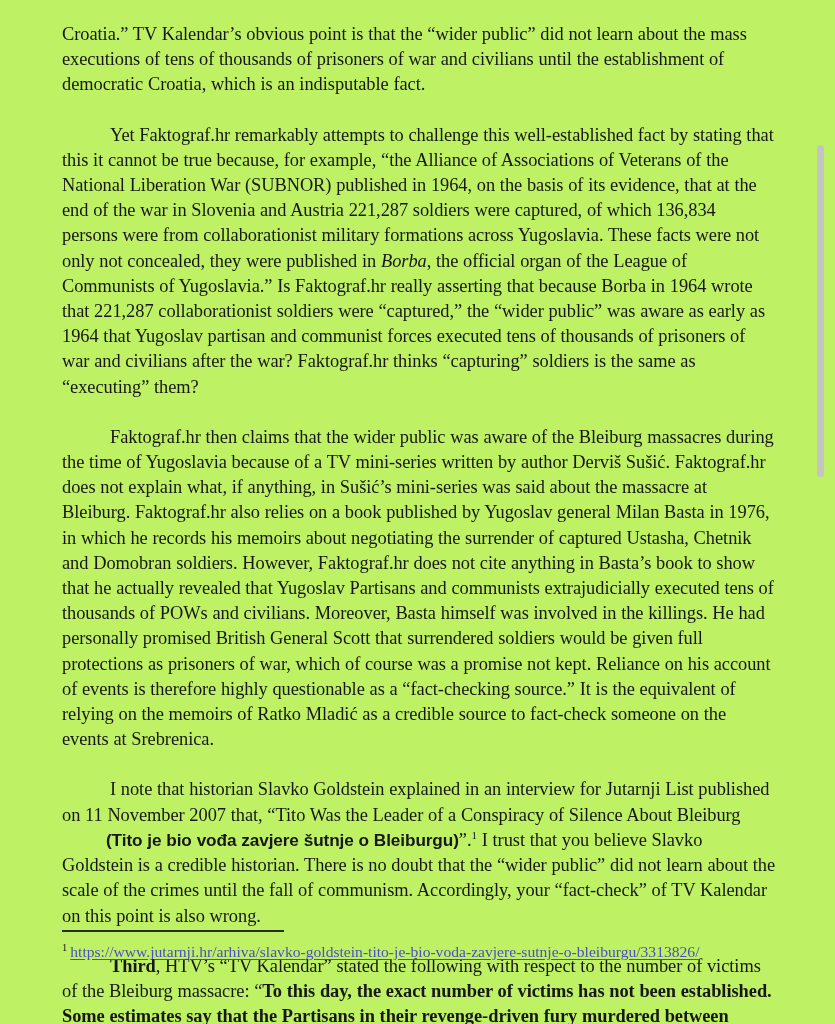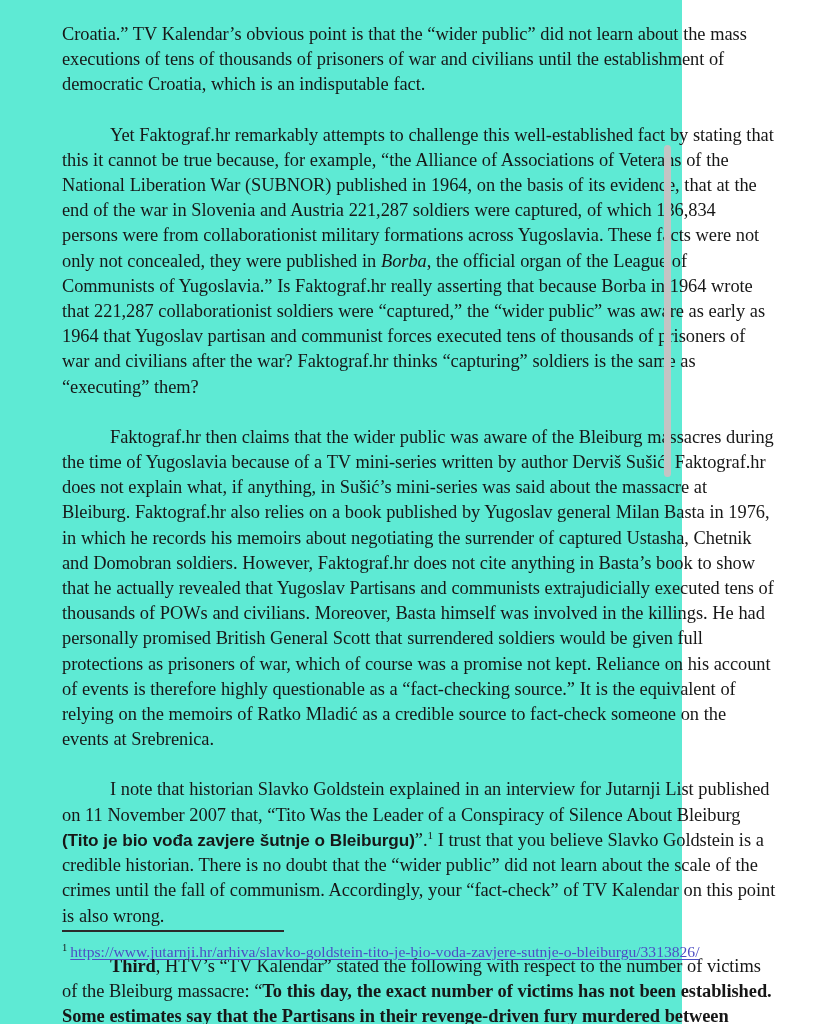--- a/index.html
+++ b/index.html
@@ -15,23 +15,23 @@
     overflow: hidden;
     font-family: "Liberation Serif", "DejaVu Serif", serif;
     color: #1a1a1a;
     -webkit-font-smoothing: antialiased;
   }
 
   
   .page {
     position: absolute;
     left: 0; top: 0;
-    width: 682px;
+    width: 835px;
     height: 1024px;
-    background: #5eead4;
+    background: #bef264;
   }
 
   .text-column {
     position: absolute;
     left: 62px;
     top: 22px;
     width: 714px;
   }
 
   
@@ -62,20 +62,21 @@
     font-weight: bold;
     text-underline-offset: 1px;
   }
 
   
   .sans-bold {
     font-family: "Liberation Sans", "DejaVu Sans", sans-serif;
     font-weight: bold;
     font-size: 17.2px;
     letter-spacing: -0.1px;
+    margin-left: 44px;
   }
 
   sup.fn-ref {
     font-size: 11px;
     vertical-align: super;
     line-height: 0;
   }
 
   
   .footnote-area {

